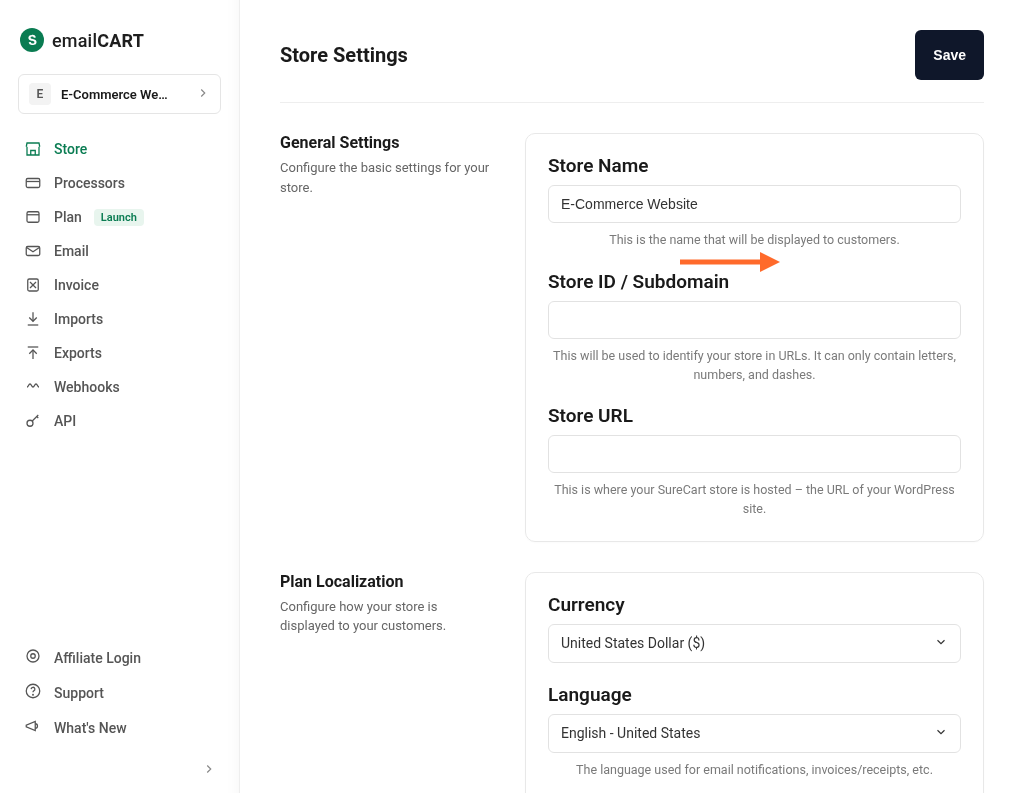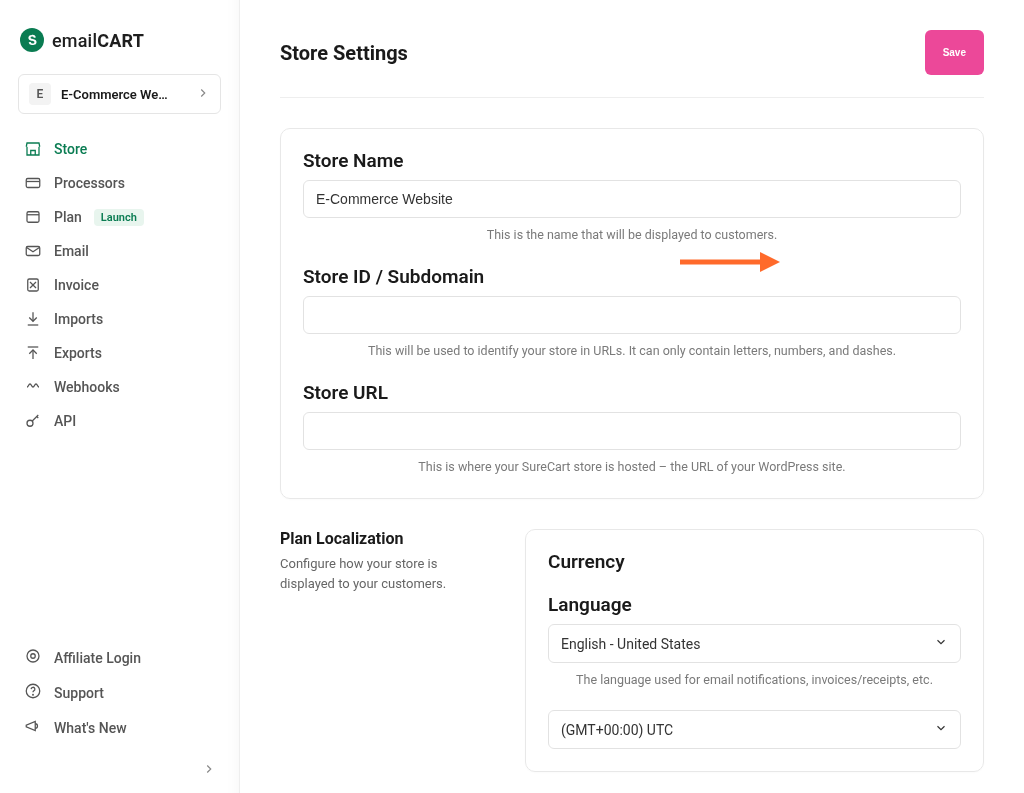--- a/index.html
+++ b/index.html
@@ -22,21 +22,21 @@
 .nav li .badge { background: #e8f5ee; color: #0a7c52; font-size: 11px; padding: 2px 7px; border-radius: 4px; font-weight: 600; }
 .spacer { flex: 1; }
 .footer-nav { list-style: none; padding: 0 10px 6px 10px; }
 .footer-nav li { display: flex; align-items: center; gap: 12px; padding: 7px 14px; cursor: pointer; color: #555; font-weight: 500; font-size: 14px; }
 .collapse-row { display: flex; justify-content: flex-end; padding: 6px 18px 0 18px; }
 .collapse-btn { width: 24px; height: 24px; display:flex; align-items:center; justify-content:center; color:#888; cursor:pointer; }
 
 .main { flex: 1; padding: 30px 40px 40px 40px; overflow-y: auto; position: relative; }
 .page-header { display: flex; align-items: center; justify-content: space-between; padding-bottom: 22px; border-bottom: 1px solid #eee; gap: 24px; }
 .page-title { font-size: 20px; font-weight: 700; }
-.save-btn { background: #ec4899; color: #fff; border: none; padding: 17px 18px; border-radius: 6px; font-size: 10px; font-weight: 600; cursor: pointer; }
+.save-btn { background: #0f172a; color: #fff; border: none; padding: 17px 18px; border-radius: 6px; font-size: 14px; font-weight: 600; cursor: pointer; }
 
 .section { display: flex; gap: 30px; padding-top: 30px; }
 .section-left { width: 215px; }
 .section-title { font-size: 16px; font-weight: 700; margin-bottom: 6px; }
 .section-desc { font-size: 13px; color: #666; line-height: 1.5; }
 .card { flex: 1; border: 1px solid #e8e8e8; border-radius: 10px; padding: 20px 22px 22px 22px; box-shadow: 0 1px 2px rgba(0,0,0,.02); }
 .field { margin-bottom: 20px; }
 .field:last-child { margin-bottom: 0; }
 .field-label { font-size: 19px; font-weight: 600; margin-bottom: 8px; }
 .input { width: 100%; border: 1px solid #e2e2e2; border-radius: 6px; padding: 10px 12px; font-size: 14px; color: #333; background:#fff; }
@@ -195,20 +195,24 @@
     </div>
   </aside>
 
   <main class="main">
     <div class="page-header">
       <h1 class="page-title">Store Settings</h1>
       <button class="save-btn">Save</button>
     </div>
 
     <div class="section">
+      <div class="section-left">
+        <div class="section-title">General Settings</div>
+        <div class="section-desc">Configure the basic settings for your store.</div>
+      </div>
       <div class="card">
         <div class="field">
           <div class="field-label">Store Name</div>
           <input class="input" value="E-Commerce Website" style="">
           <div class="help">This is the name that will be displayed to customers.</div>
         </div>
         <div class="field">
           <div class="field-label">Store ID / Subdomain</div>
           <input class="input" value="" style="">
           <div class="help">This will be used to identify your store in URLs. It can only contain letters, numbers, and dashes.</div>
@@ -222,20 +226,26 @@
     </div>
 
     <div class="section">
       <div class="section-left">
         <div class="section-title">Plan Localization</div>
         <div class="section-desc">Configure how your store is displayed to your customers.</div>
       </div>
       <div class="card">
         <div class="field">
           <div class="field-label">Currency</div>
+          <div class="select">
+            <span>United States Dollar ($)</span>
+            <span><svg class="chev-svg" viewBox="0 0 24 24">
+                  <polyline points="6 9 12 15 18 9"></polyline>
+                </svg></span>
+          </div>
         </div>
         <div class="field">
           <div class="field-label">Language</div>
           <div class="select">
             <span>English - United States</span>
             <span><svg class="chev-svg" viewBox="0 0 24 24">
                   <polyline points="6 9 12 15 18 9"></polyline>
                 </svg></span>
           </div>
           <div class="help">The language used for email notifications, invoices/receipts, etc.</div>

